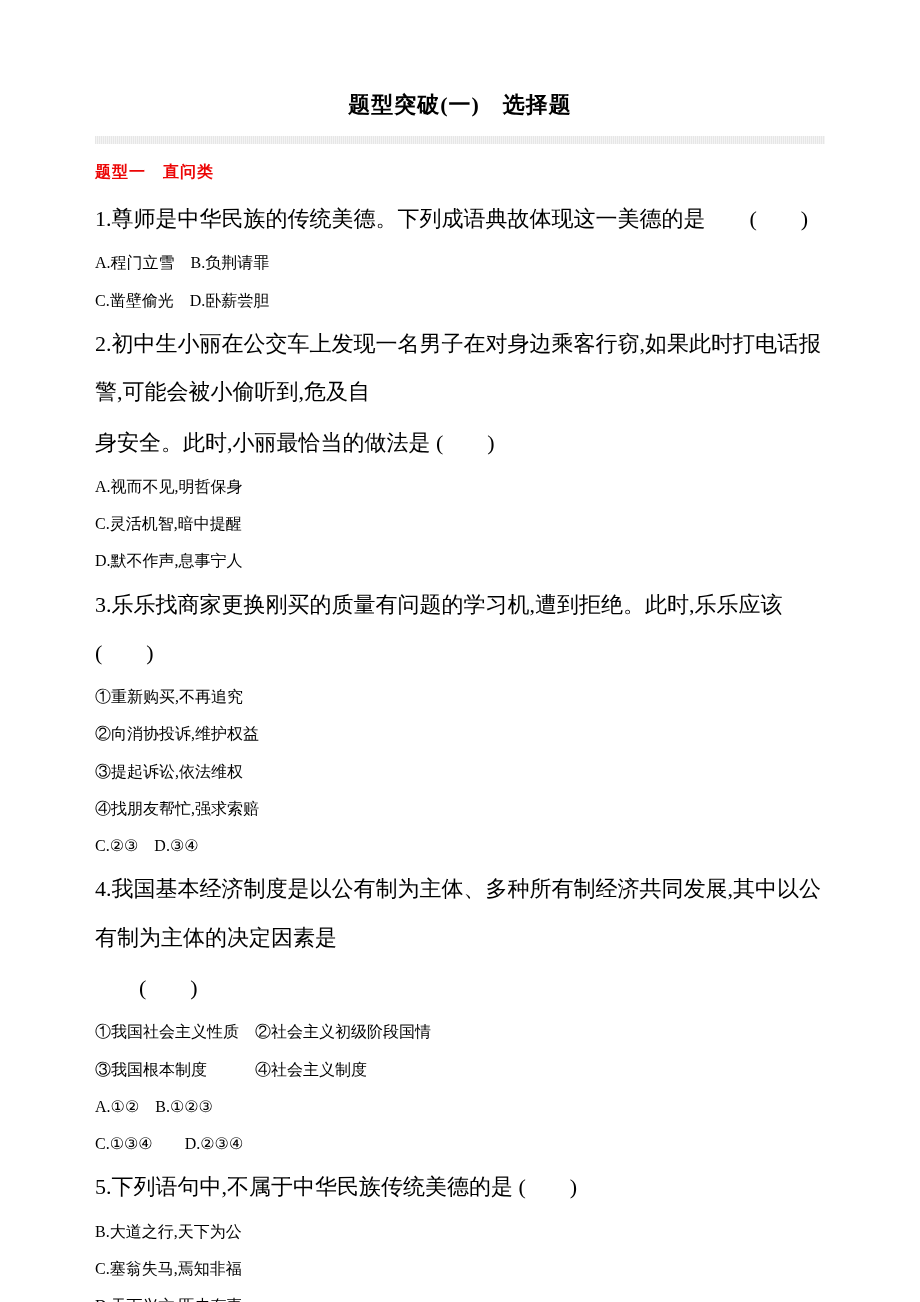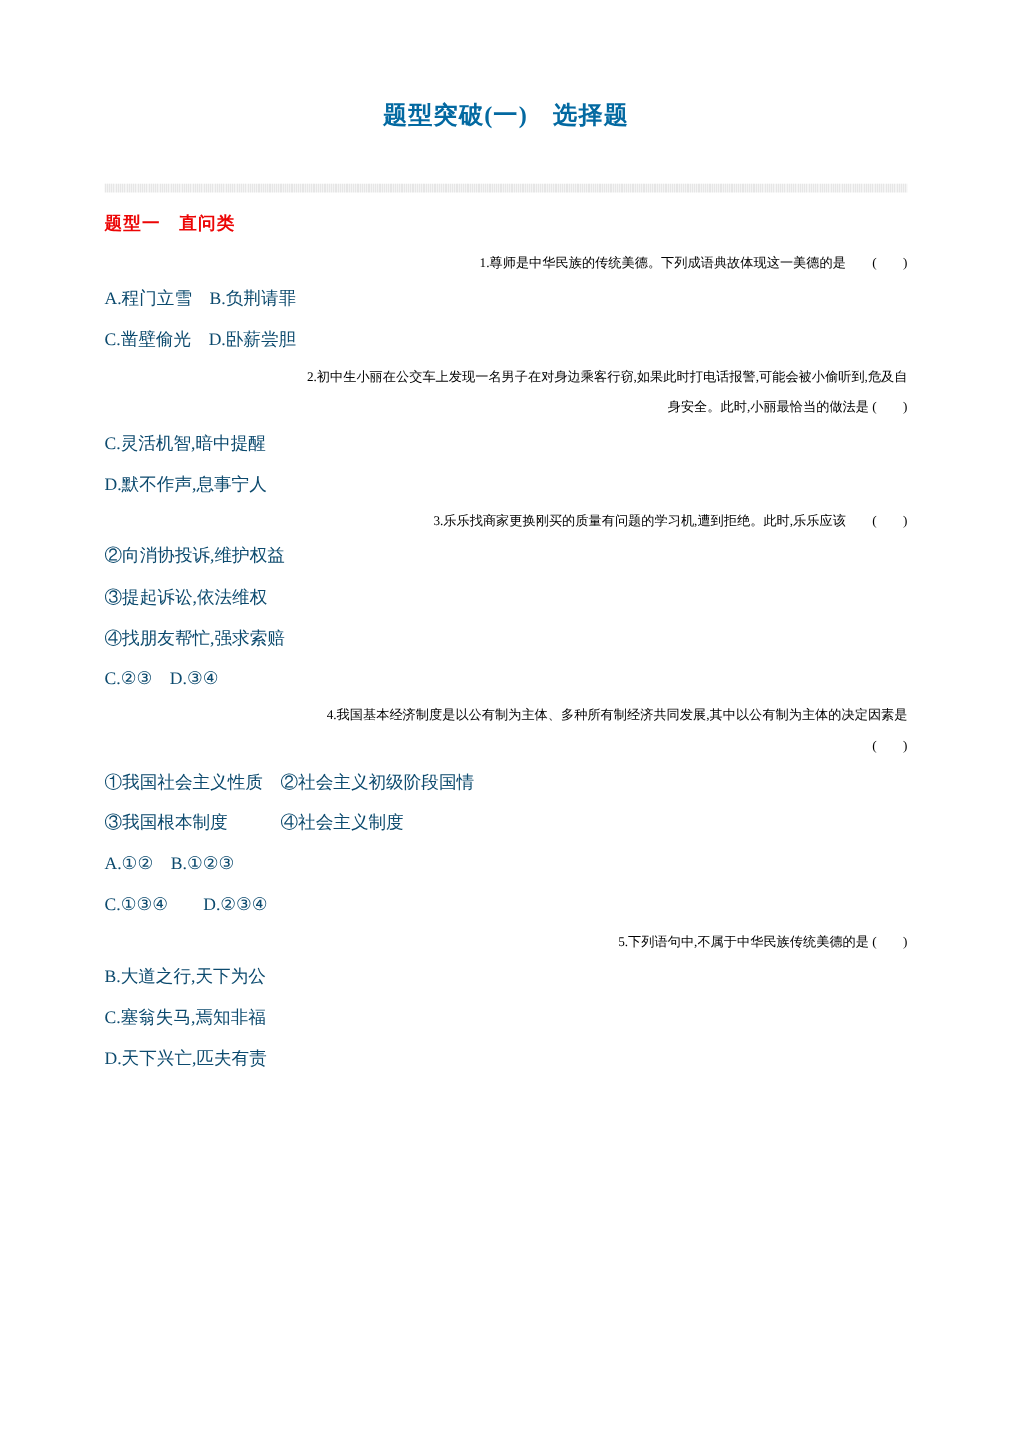--- a/index.html
+++ b/index.html
@@ -4,25 +4,25 @@
   <style>
     * { margin: 0; padding: 0; box-sizing: border-box; }
     body {
       width: 920px;
       min-height: 1302px;
       background: #ffffff;
       font-family: "SimSun", "宋体", serif;
       padding: 90px 95px 90px 95px;
     }
     .title {
-      color: #0369a1;
+      color: #000000;
       font-size: 22px;
       font-weight: bold;
       text-align: center;
-      margin-bottom: 47px;
+      margin-bottom: 16px;
       letter-spacing: 1px;
     }
     .divider {
       height: 8px;
       background: repeating-linear-gradient(
         90deg,
         #b8b8b8 0px,
         #b8b8b8 1px,
         #e0e0e0 1px,
         #e0e0e0 2px
@@ -32,27 +32,26 @@
     }
     .section-header {
       color: #ec0505;
       font-size: 16px;
       font-weight: bold;
       margin-bottom: 12px;
       letter-spacing: 1px;
     }
     .question {
       color: #000000;
-      font-size: 12px;
+      font-size: 22px;
       line-height: 2.2;
       margin-bottom: 2px;
-      text-align: right;
     }
     .options {
-      color: #0c4a6e;
+      color: #000000;
       font-size: 16px;
       line-height: 2.2;
     }
     .option-line {
       margin-bottom: 2px;
     }
   </style>
 </head>
 <body>
 
@@ -64,26 +63,28 @@
 
 <div class="question">1.尊师是中华民族的传统美德。下列成语典故体现这一美德的是　　(　　)</div>
 <div class="options">
   <div class="option-line">A.程门立雪　B.负荆请罪</div>
   <div class="option-line">C.凿壁偷光　D.卧薪尝胆</div>
 </div>
 
 <div class="question">2.初中生小丽在公交车上发现一名男子在对身边乘客行窃,如果此时打电话报警,可能会被小偷听到,危及自</div>
 <div class="question">身安全。此时,小丽最恰当的做法是 (　　)</div>
 <div class="options">
+  <div class="option-line">A.视而不见,明哲保身</div>
   <div class="option-line">C.灵活机智,暗中提醒</div>
   <div class="option-line">D.默不作声,息事宁人</div>
 </div>
 
 <div class="question">3.乐乐找商家更换刚买的质量有问题的学习机,遭到拒绝。此时,乐乐应该　　(　　)</div>
 <div class="options">
+  <div class="option-line">①重新购买,不再追究</div>
   <div class="option-line">②向消协投诉,维护权益</div>
   <div class="option-line">③提起诉讼,依法维权</div>
   <div class="option-line">④找朋友帮忙,强求索赔</div>
   <div class="option-line">C.②③　D.③④</div>
 </div>
 
 <div class="question">4.我国基本经济制度是以公有制为主体、多种所有制经济共同发展,其中以公有制为主体的决定因素是</div>
 <div class="question" style="padding-left: 2em;">(　　)</div>
 <div class="options">
   <div class="option-line">①我国社会主义性质　②社会主义初级阶段国情</div>

